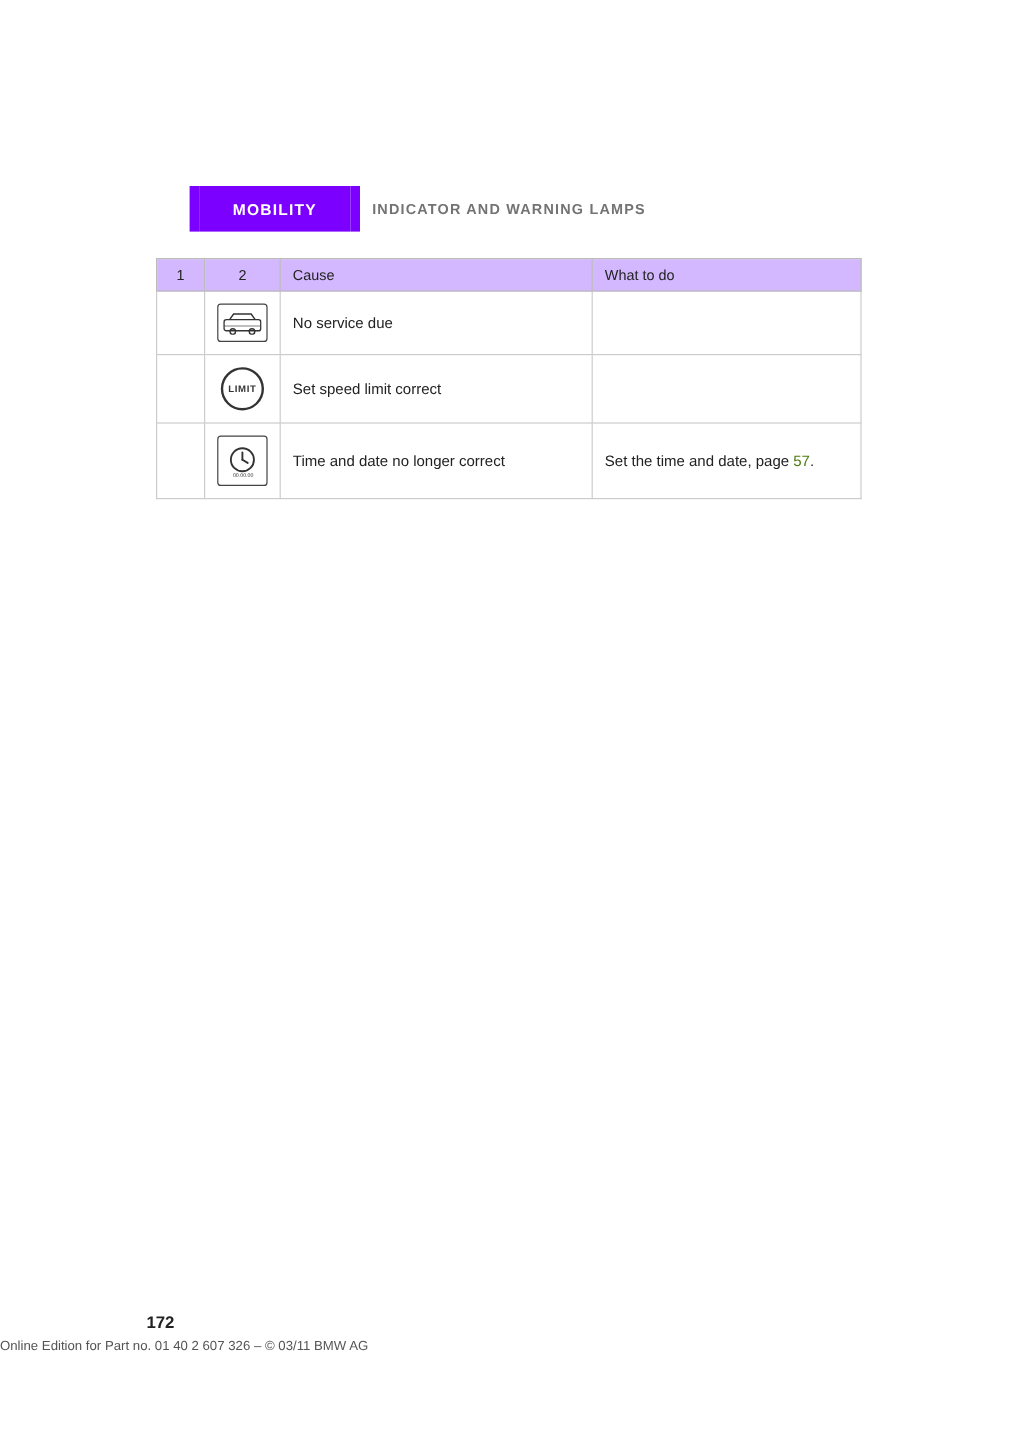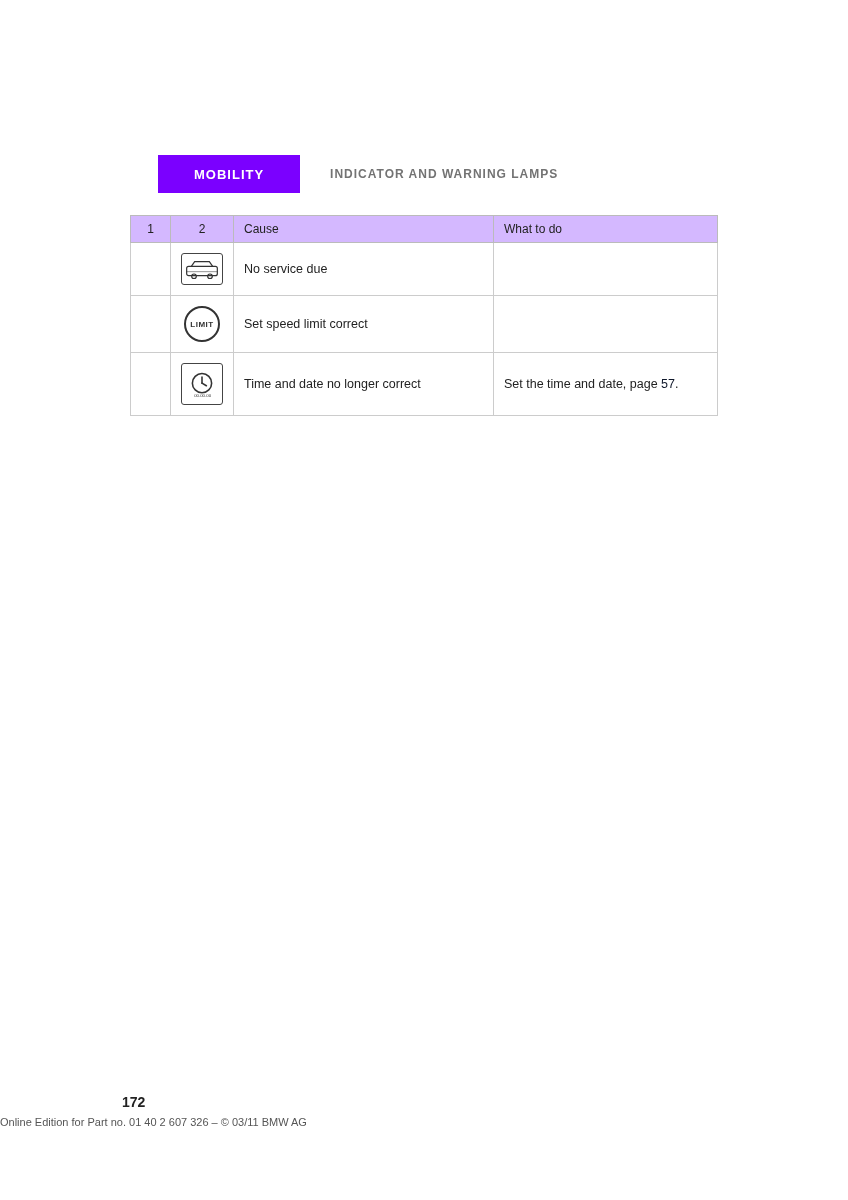--- a/index.html
+++ b/index.html
@@ -25,21 +25,20 @@
     }
 
     
     .header-section {
       position: absolute;
       top: 155px;
       left: 130px;
       right: 130px;
       display: flex;
       align-items: center;
-      gap: 20px;
       padding-left: 28px;
     }
 
     .mobility-tab {
       display: flex;
       align-items: center;
       position: relative;
     }
 
     .mobility-left-bar {
@@ -178,21 +177,21 @@
       background: #fff;
       flex-direction: column;
     }
 
     .clock-svg {
       width: 28px;
       height: 28px;
     }
 
     .link-text {
-      color: #0f172a;
+      color: #4d7c0f;
       text-decoration: none;
     }
 
     
     .footer-page-number {
       position: absolute;
       bottom: 90px;
       left: 122px;
       font-size: 14px;
       font-weight: bold;

